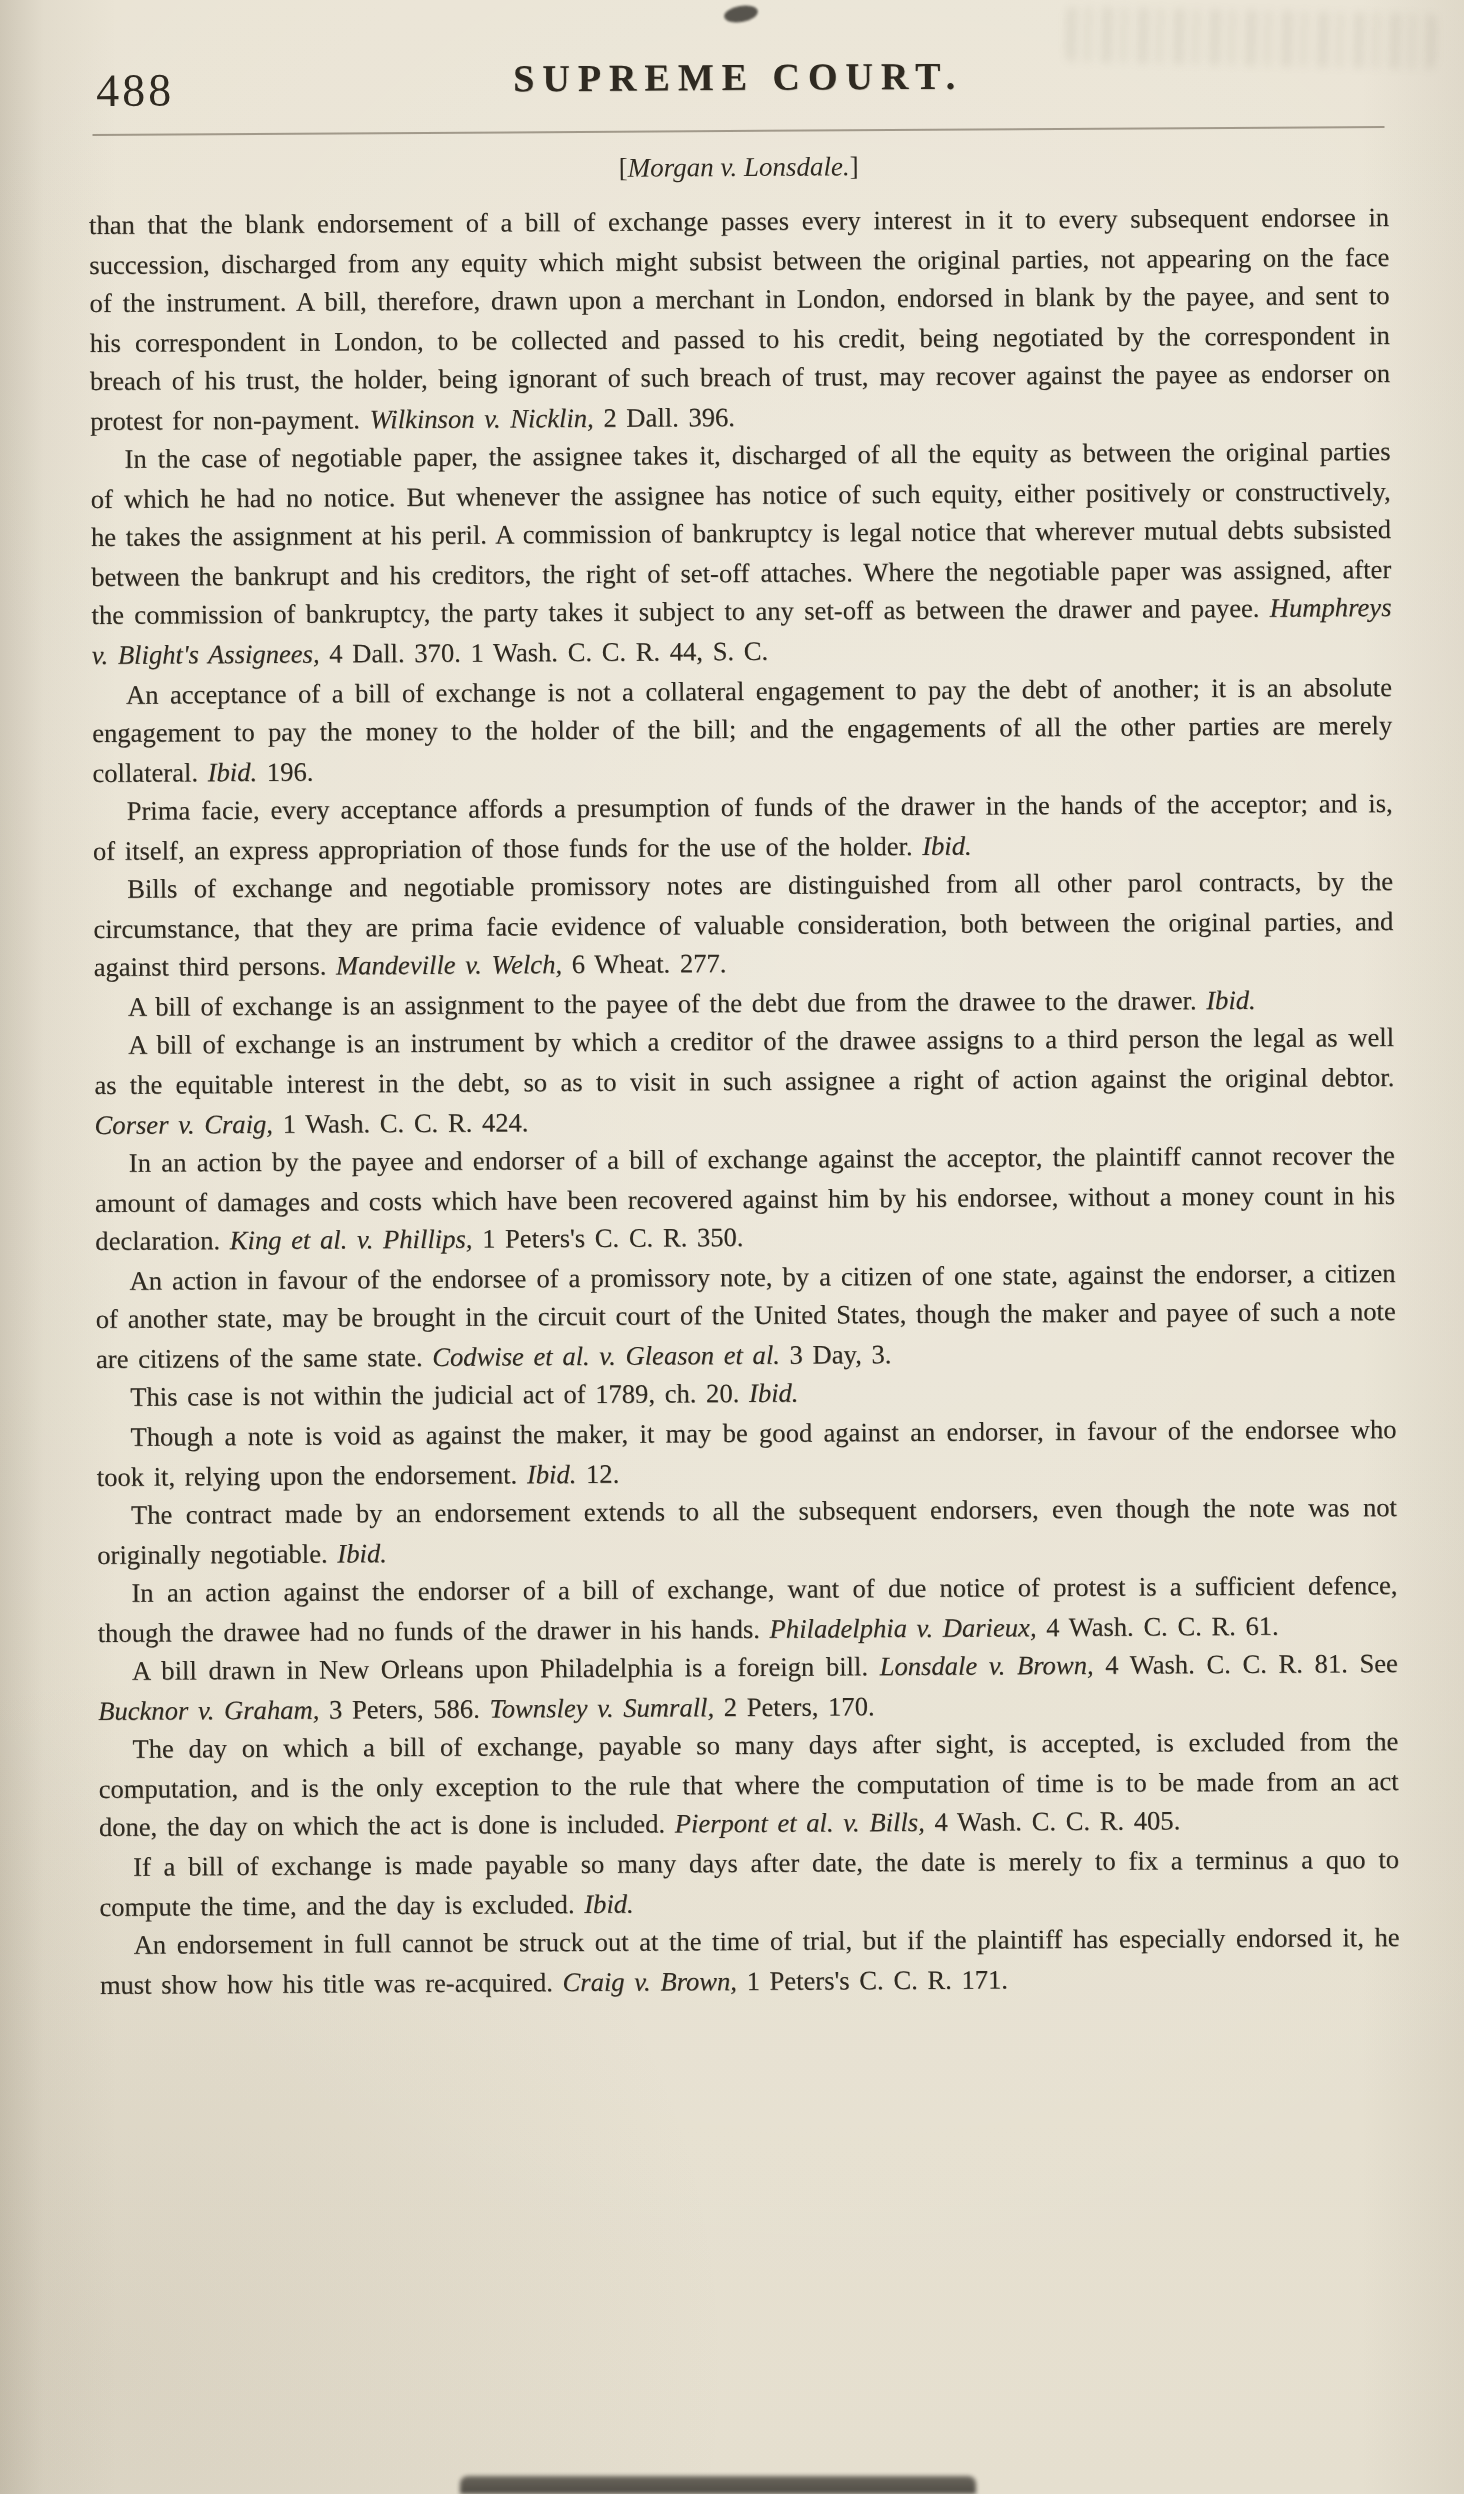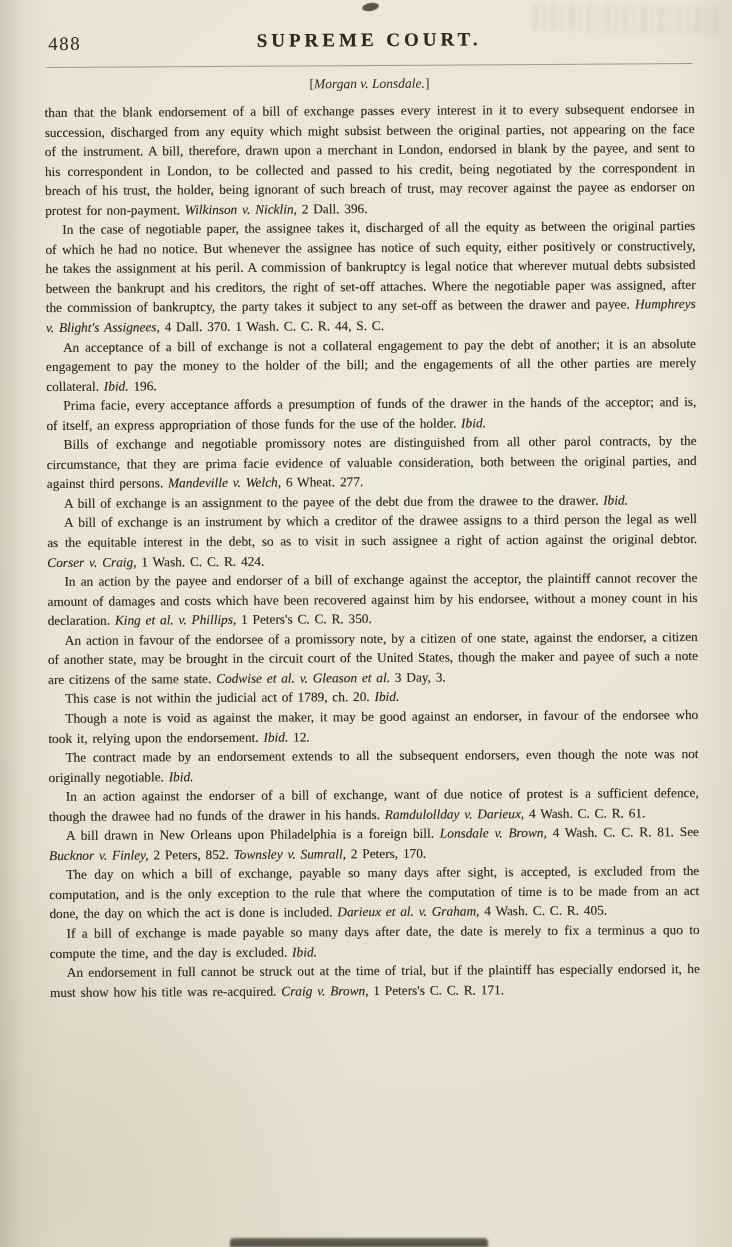--- a/index.html
+++ b/index.html
@@ -45,21 +45,21 @@
   }
 
   
   .page {
     position: absolute; left: 44px; top: 24px; width: 650px;
     transform: rotate(-0.35deg); transform-origin: 50% 0;
   }
   .header { position: relative; height: 34px; }
   .page-number {
     position: absolute; left: 4px; top: 7px;
-    font-size: 19px; letter-spacing: 1.5px;
+    font-size: 23px; letter-spacing: 1.5px;
   }
   .court-title {
     text-align: center; font-size: 19px; font-weight: bold;
     letter-spacing: 4px; padding-top: 5px;
     text-shadow: 0.2px 0.2px 0.4px rgba(40,35,25,0.45);
   }
   .header-rule {
     height: 1px; background: rgba(70,60,45,0.45);
     margin: 7px 2px 10px 2px;
   }
@@ -95,21 +95,21 @@
       <p><span>An acceptance of a bill of exchange is not a collateral engagement to pay the debt of another; it is an absolute engagement to pay the money to the holder of the bill; and the engagements of all the other parties are merely collateral. </span><span class="it">Ibid.</span><span> 196.</span></p>
       <p><span>Prima facie, every acceptance affords a presumption of funds of the drawer in the hands of the acceptor; and is, of itself, an express appropriation of those funds for the use of the holder. </span><span class="it">Ibid.</span></p>
       <p><span>Bills of exchange and negotiable promissory notes are distinguished from all other parol contracts, by the circumstance, that they are prima facie evidence of valuable consideration, both between the original parties, and against third persons. </span><span class="it">Mandeville v. Welch,</span><span> 6 Wheat. 277.</span></p>
       <p><span>A bill of exchange is an assignment to the payee of the debt due from the drawee to the drawer. </span><span class="it">Ibid.</span></p>
       <p><span>A bill of exchange is an instrument by which a creditor of the drawee assigns to a third person the legal as well as the equitable interest in the debt, so as to visit in such assignee a right of action against the original debtor. </span><span class="it">Corser v. Craig,</span><span> 1 Wash. C. C. R. 424.</span></p>
       <p><span>In an action by the payee and endorser of a bill of exchange against the acceptor, the plaintiff cannot recover the amount of damages and costs which have been recovered against him by his endorsee, without a money count in his declaration. </span><span class="it">King et al. v. Phillips,</span><span> 1 Peters's C. C. R. 350.</span></p>
       <p><span>An action in favour of the endorsee of a promissory note, by a citizen of one state, against the endorser, a citizen of another state, may be brought in the circuit court of the United States, though the maker and payee of such a note are citizens of the same state. </span><span class="it">Codwise et al. v. Gleason et al.</span><span> 3 Day, 3.</span></p>
       <p><span>This case is not within the judicial act of 1789, ch. 20. </span><span class="it">Ibid.</span></p>
       <p><span>Though a note is void as against the maker, it may be good against an endorser, in favour of the endorsee who took it, relying upon the endorsement. </span><span class="it">Ibid.</span><span> 12.</span></p>
       <p><span>The contract made by an endorsement extends to all the subsequent endorsers, even though the note was not originally negotiable. </span><span class="it">Ibid.</span></p>
-      <p><span>In an action against the endorser of a bill of exchange, want of due notice of protest is a sufficient defence, though the drawee had no funds of the drawer in his hands. </span><span class="it">Ramdulollday v. Darieux,</span><span> 4 Wash. C. C. R. 61.</span></p>
-      <p><span>A bill drawn in New Orleans upon Philadelphia is a foreign bill. </span><span class="it">Lonsdale v. Brown,</span><span> 4 Wash. C. C. R. 81. See </span><span class="it">Bucknor v. Finley,</span><span> 2 Peters, 852. </span><span class="it">Townsley v. Sumrall,</span><span> 2 Peters, 170.</span></p>
-      <p><span>The day on which a bill of exchange, payable so many days after sight, is accepted, is excluded from the computation, and is the only exception to the rule that where the computation of time is to be made from an act done, the day on which the act is done is included. </span><span class="it">Darieux et al. v. Graham,</span><span> 4 Wash. C. C. R. 405.</span></p>
+      <p><span>In an action against the endorser of a bill of exchange, want of due notice of protest is a sufficient defence, though the drawee had no funds of the drawer in his hands. </span><span class="it">Philadelphia v. Darieux,</span><span> 4 Wash. C. C. R. 61.</span></p>
+      <p><span>A bill drawn in New Orleans upon Philadelphia is a foreign bill. </span><span class="it">Lonsdale v. Brown,</span><span> 4 Wash. C. C. R. 81. See </span><span class="it">Bucknor v. Graham,</span><span> 3 Peters, 586. </span><span class="it">Townsley v. Sumrall,</span><span> 2 Peters, 170.</span></p>
+      <p><span>The day on which a bill of exchange, payable so many days after sight, is accepted, is excluded from the computation, and is the only exception to the rule that where the computation of time is to be made from an act done, the day on which the act is done is included. </span><span class="it">Pierpont et al. v. Bills,</span><span> 4 Wash. C. C. R. 405.</span></p>
       <p><span>If a bill of exchange is made payable so many days after date, the date is merely to fix a terminus a quo to compute the time, and the day is excluded. </span><span class="it">Ibid.</span></p>
       <p><span>An endorsement in full cannot be struck out at the time of trial, but if the plaintiff has especially endorsed it, he must show how his title was re-acquired. </span><span class="it">Craig v. Brown,</span><span> 1 Peters's C. C. R. 171.</span></p>
     </div>
 </div>
 
 <div class="bottom-band"></div>
 
 </body></html>

